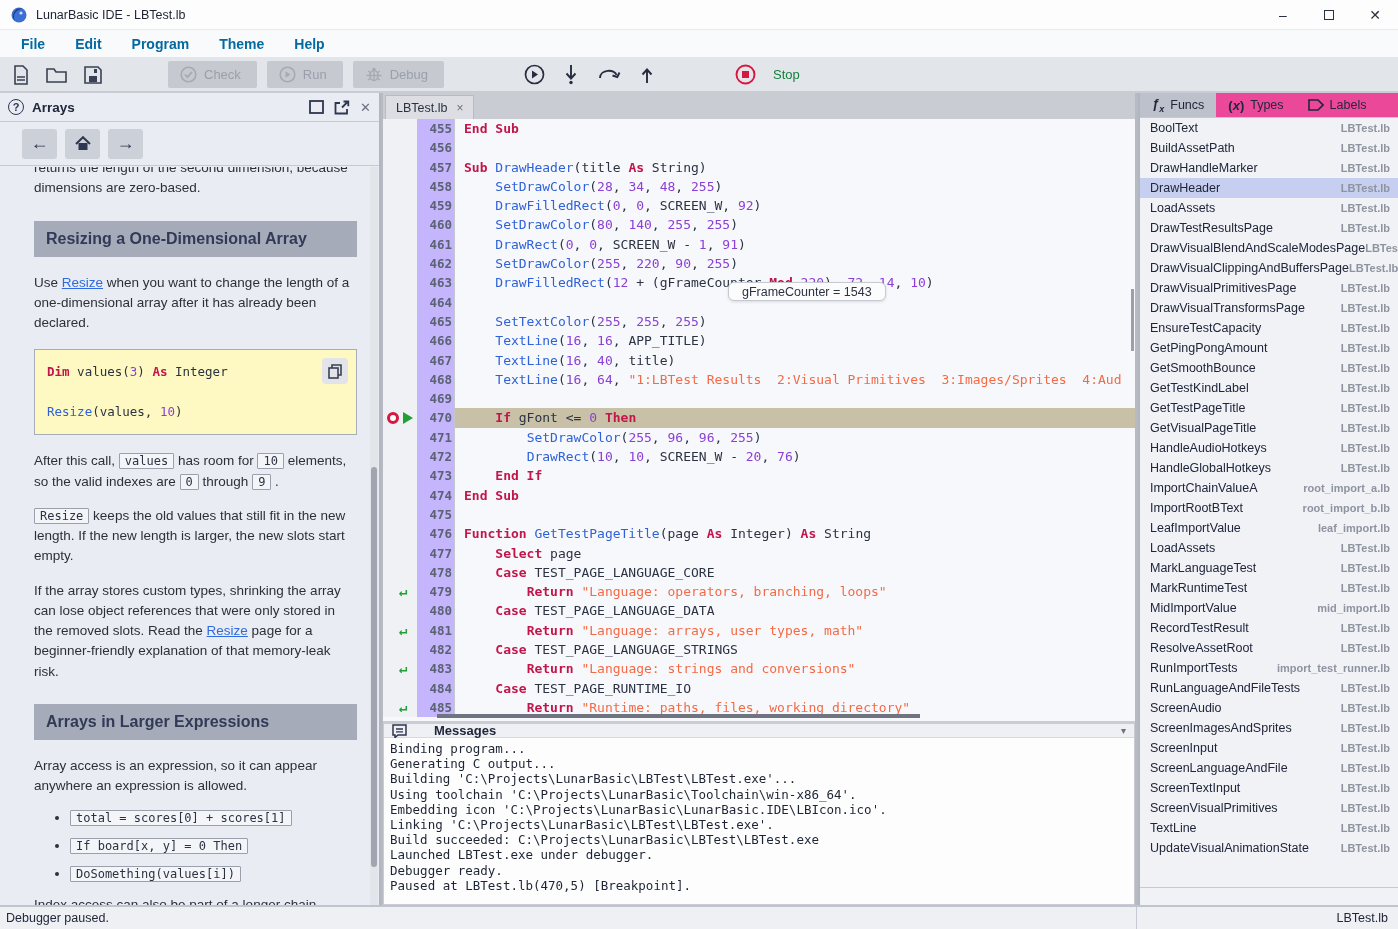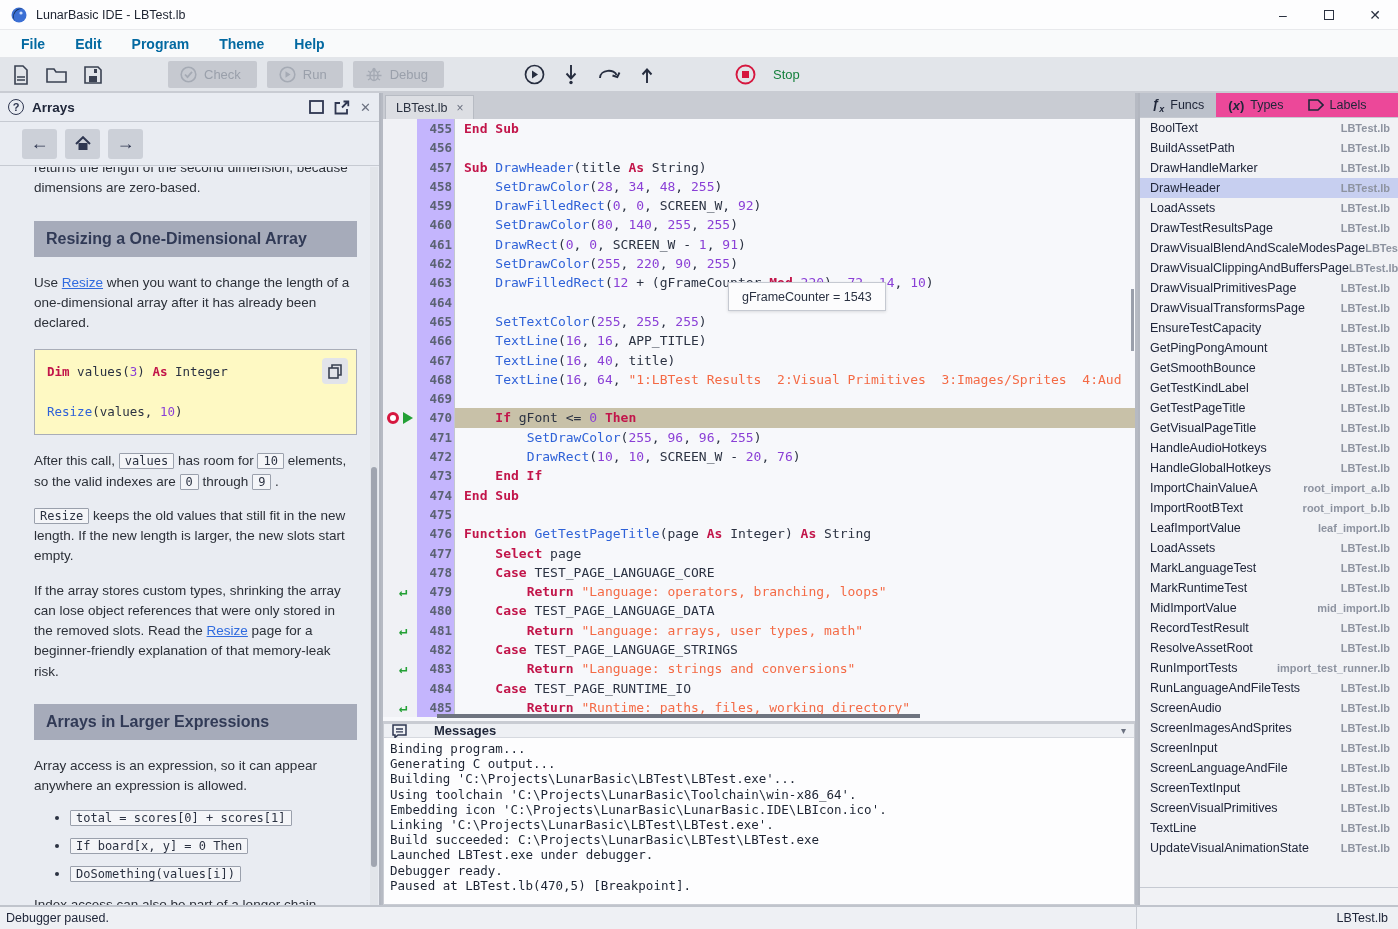--- a/index.html
+++ b/index.html
@@ -69,21 +69,21 @@
   .tab .x{color:#6b7180;font-size:12px;}
   .editor{position:absolute;left:0;top:26px;width:752px;height:604px;background:#f7f8fb;overflow:hidden;border-bottom:2px solid #c9ccd3;}
   .code-line{display:flex;height:19.3px;line-height:19.3px;font-family:"DejaVu Sans Mono", monospace;font-size:13px;white-space:pre;}
   .gmark{width:34px;flex:none;display:flex;align-items:center;justify-content:flex-start;padding-left:4px;gap:2px;background:#f0f1f5;}
   .lnum{width:38px;flex:none;text-align:right;padding-right:2px;color:#5b6273;background:#c4b5fd;border-right:1px solid #c3c7cf;font-family:"DejaVu Sans Mono", monospace;font-size:12.5px;font-weight:bold;}
   .lcode{flex:1;padding-left:9px;overflow:hidden;}
   .code-line.hl .lcode{background:#c8c1a8;}
   .bp-dot{width:12px;height:12px;border:3.2px solid #d6173f;border-radius:50%;background:#fff;}
   .cur-arrow{width:0;height:0;border-left:10px solid #23a035;border-top:6px solid transparent;border-bottom:6px solid transparent;margin-left:2px;}
   .ret-arrow{color:#23a035;font-weight:bold;font-size:14px;margin-left:12px;}
-  .tooltip{position:absolute;left:345px;top:163px;height:29px;display:flex;align-items:center;padding:0 13px;background:#fcfcfd;border:1px solid #c5c9d1;border-radius:0;box-shadow:0 1px 3px rgba(0,0,0,.12);font-size:12.5px;color:#2b3242;white-space:nowrap;}
+  .tooltip{position:absolute;left:345px;top:163px;height:19px;display:flex;align-items:center;padding:0 13px;background:#fcfcfd;border:1px solid #c5c9d1;border-radius:6px;box-shadow:0 1px 3px rgba(0,0,0,.12);font-size:12.5px;color:#2b3242;white-space:nowrap;}
   .ed-hscroll{position:absolute;left:54px;bottom:3px;width:483px;height:4px;background:#6f7480;}
   .ed-vscroll{position:absolute;right:1px;top:170px;width:3px;height:62px;background:#9a9fab;}
 
   
   .messages{position:absolute;left:0;top:630px;width:752px;height:182px;background:#fdfdfe;border:1px solid #c9ccd3;}
   .msg-header{height:14px;background:#eef0f4;display:flex;align-items:center;padding:0 8px;border-bottom:1px solid #d6d9df;gap:20px;}
   .msg-title{font-weight:bold;font-size:13px;color:#20273a;margin-left:7px;}
   .msg-caret{margin-left:auto;color:#6b7180;font-size:10px;}
   .msg-body{padding:3px 6px;font-family:"DejaVu Sans Mono", monospace;font-size:12.5px;line-height:15.2px;color:#1d2433;white-space:pre;}
 

